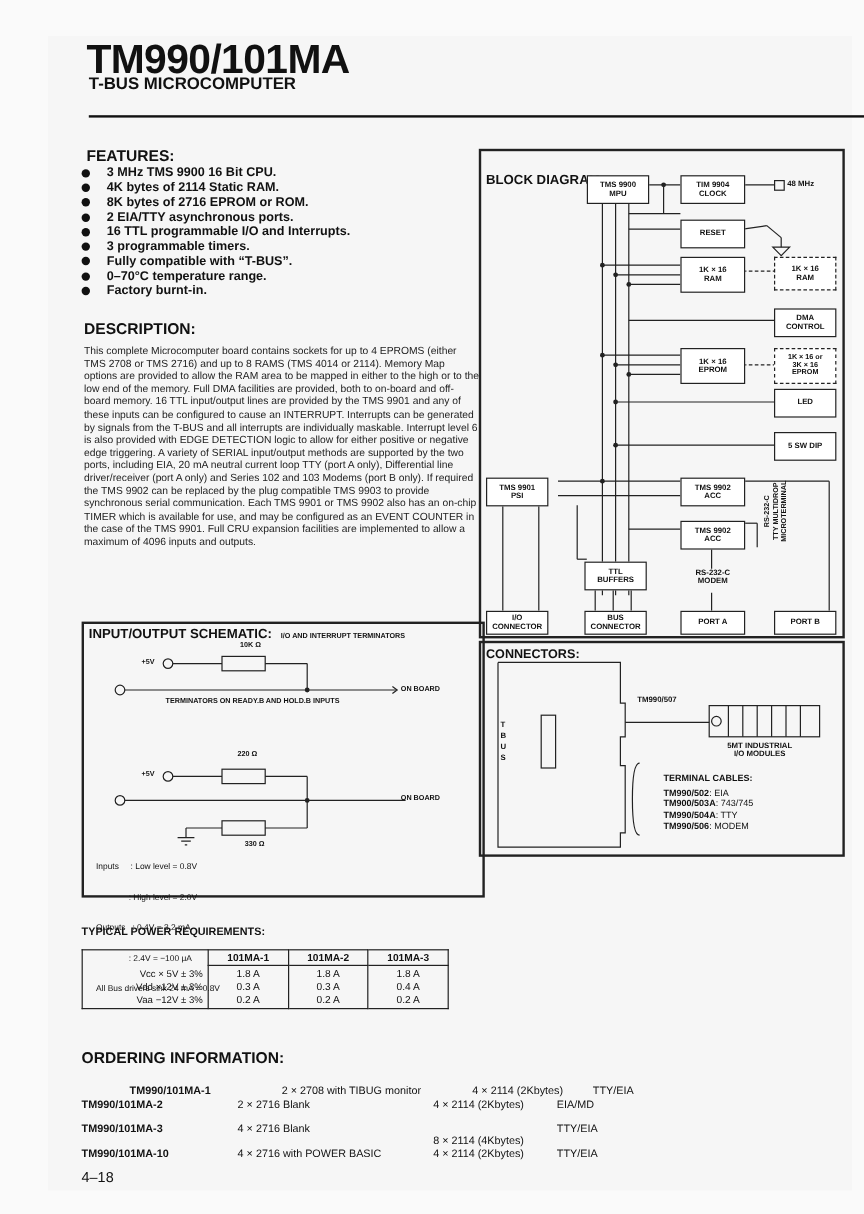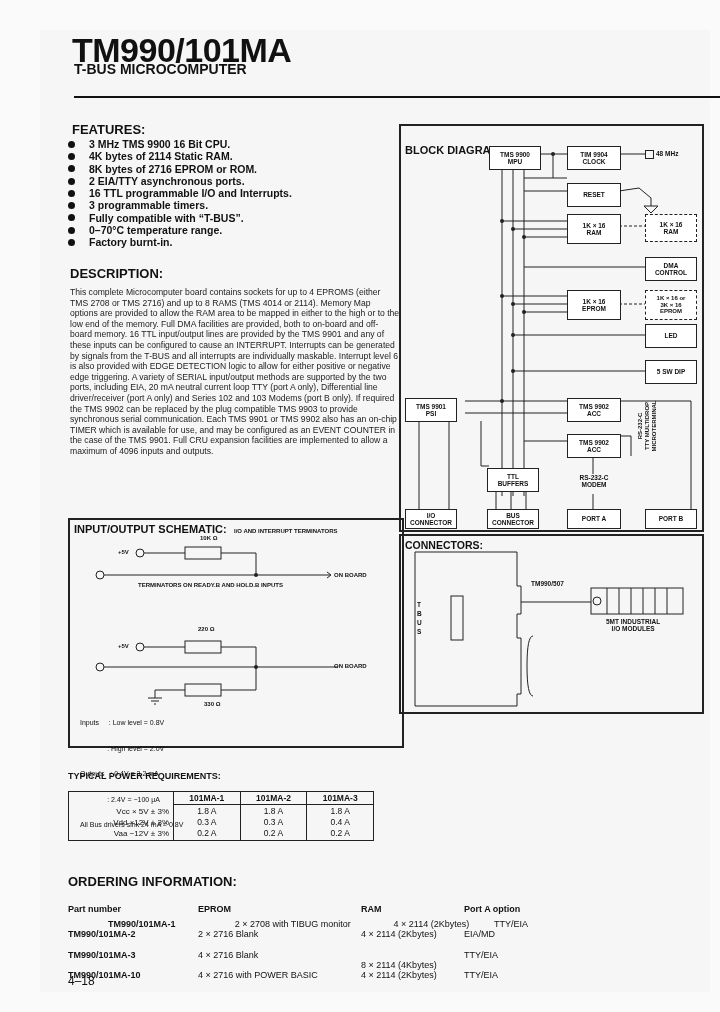--- a/index.html
+++ b/index.html
@@ -262,20 +262,27 @@
       <path d="M132,100 Q126,100 126,130 Q126,160 132,160"></path>
     </g>
   </svg>
   <div class="abs small" style="left:16px;top:64px;white-space:pre;line-height:9px;">T
 B
 U
 S</div>
   <div class="abs small" style="left:130px;top:44px;">TM990/507</div>
   <div class="abs small" style="left:205px;top:82px;white-space:pre;text-align:center;">5MT INDUSTRIAL
 I/O MODULES</div>
+  <div class="abs" style="left:152px;top:108px;font-size:7.5px;line-height:9.5px;">
+    <div style="font-weight:bold;margin-bottom:2px;">TERMINAL CABLES:</div>
+    <div><b>TM990/502</b><span>: EIA</span></div>
+    <div><b>TM900/503A</b><span>: 743/745</span></div>
+    <div><b>TM990/504A</b><span>: TTY</span></div>
+    <div><b>TM990/506</b><span>: MODEM</span></div>
+  </div>
 </div>
 
 <div class="abs h2" style="left:68px;top:771px;font-size:9px;">TYPICAL POWER REQUIREMENTS:</div>
 <table class="abs tbl" style="left:68px;top:791px;width:306px;">
   <tbody>
       <tr>
     <td rowspan="2" style="width:96px;vertical-align:bottom;text-align:right;line-height:11px;font-size:8px;">
       <div>Vcc ×  5V ± 3%</div>
       <div>Vdd ×12V ± 3%</div>
       <div>Vaa −12V ± 3%</div>
@@ -299,26 +306,20 @@
           <div>1.8 A</div>
           <div>0.4 A</div>
           <div>0.2 A</div>
         </td>
   </tr>
 </tbody>
   </table>
 
 <div class="abs h2" style="left:68px;top:874px;font-size:13px;">ORDERING INFORMATION:</div>
 <div class="abs order" style="left:68px;top:904px;width:460px;">
-  <div class="hdr" style="display:flex;margin-bottom:4px;">
-    <span style="width:130px;">Part number</span>
-    <span style="width:163px;">EPROM</span>
-    <span style="width:103px;">RAM</span>
-    <span>Port A option</span>
-  </div>
   <div style="display:flex;">
     <span class="pn" style="width:130px;margin-left:40px;">TM990/101MA-1</span>
     <span style="width:163px;">2 × 2708 with TIBUG monitor</span>
     <span style="width:103px;">4 × 2114 (2Kbytes)</span>
     <span>TTY/EIA</span>
   </div>
   <div style="display:flex;">
     <span class="pn" style="width:130px;">TM990/101MA-2</span>
     <span style="width:163px;">2 × 2716 Blank</span>
     <span style="width:103px;">4 × 2114 (2Kbytes)</span>

